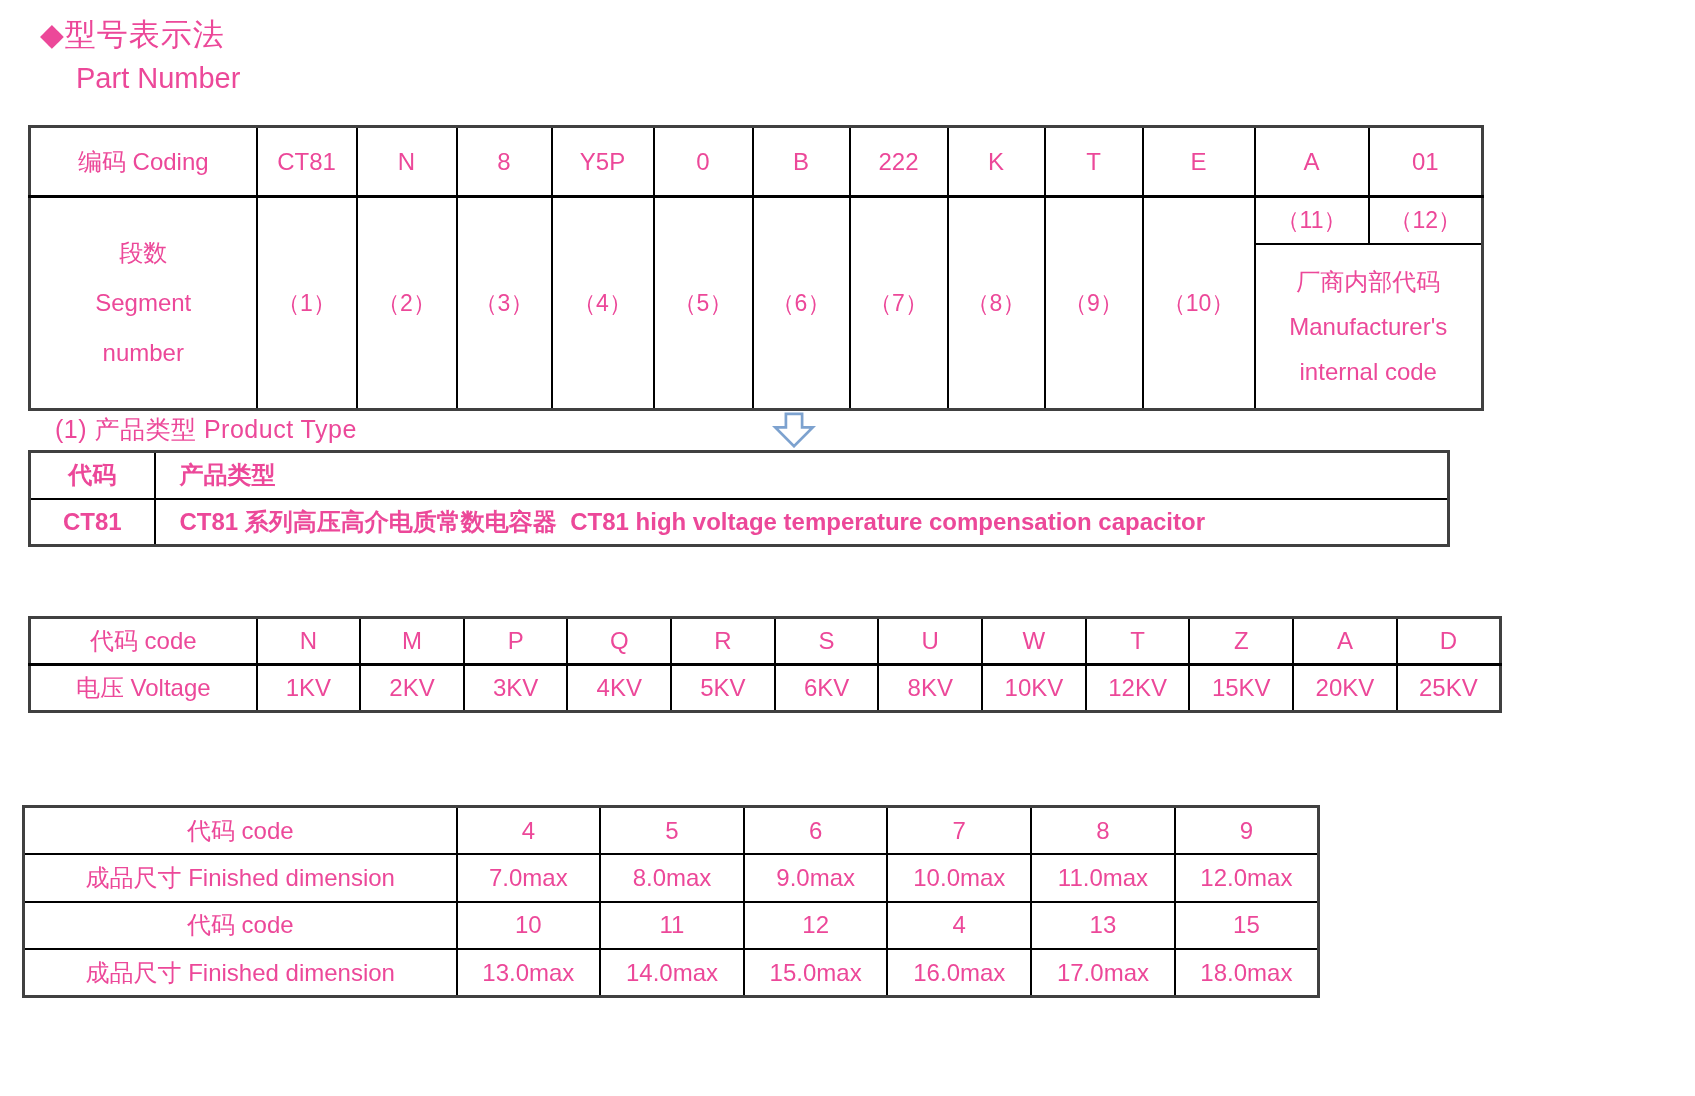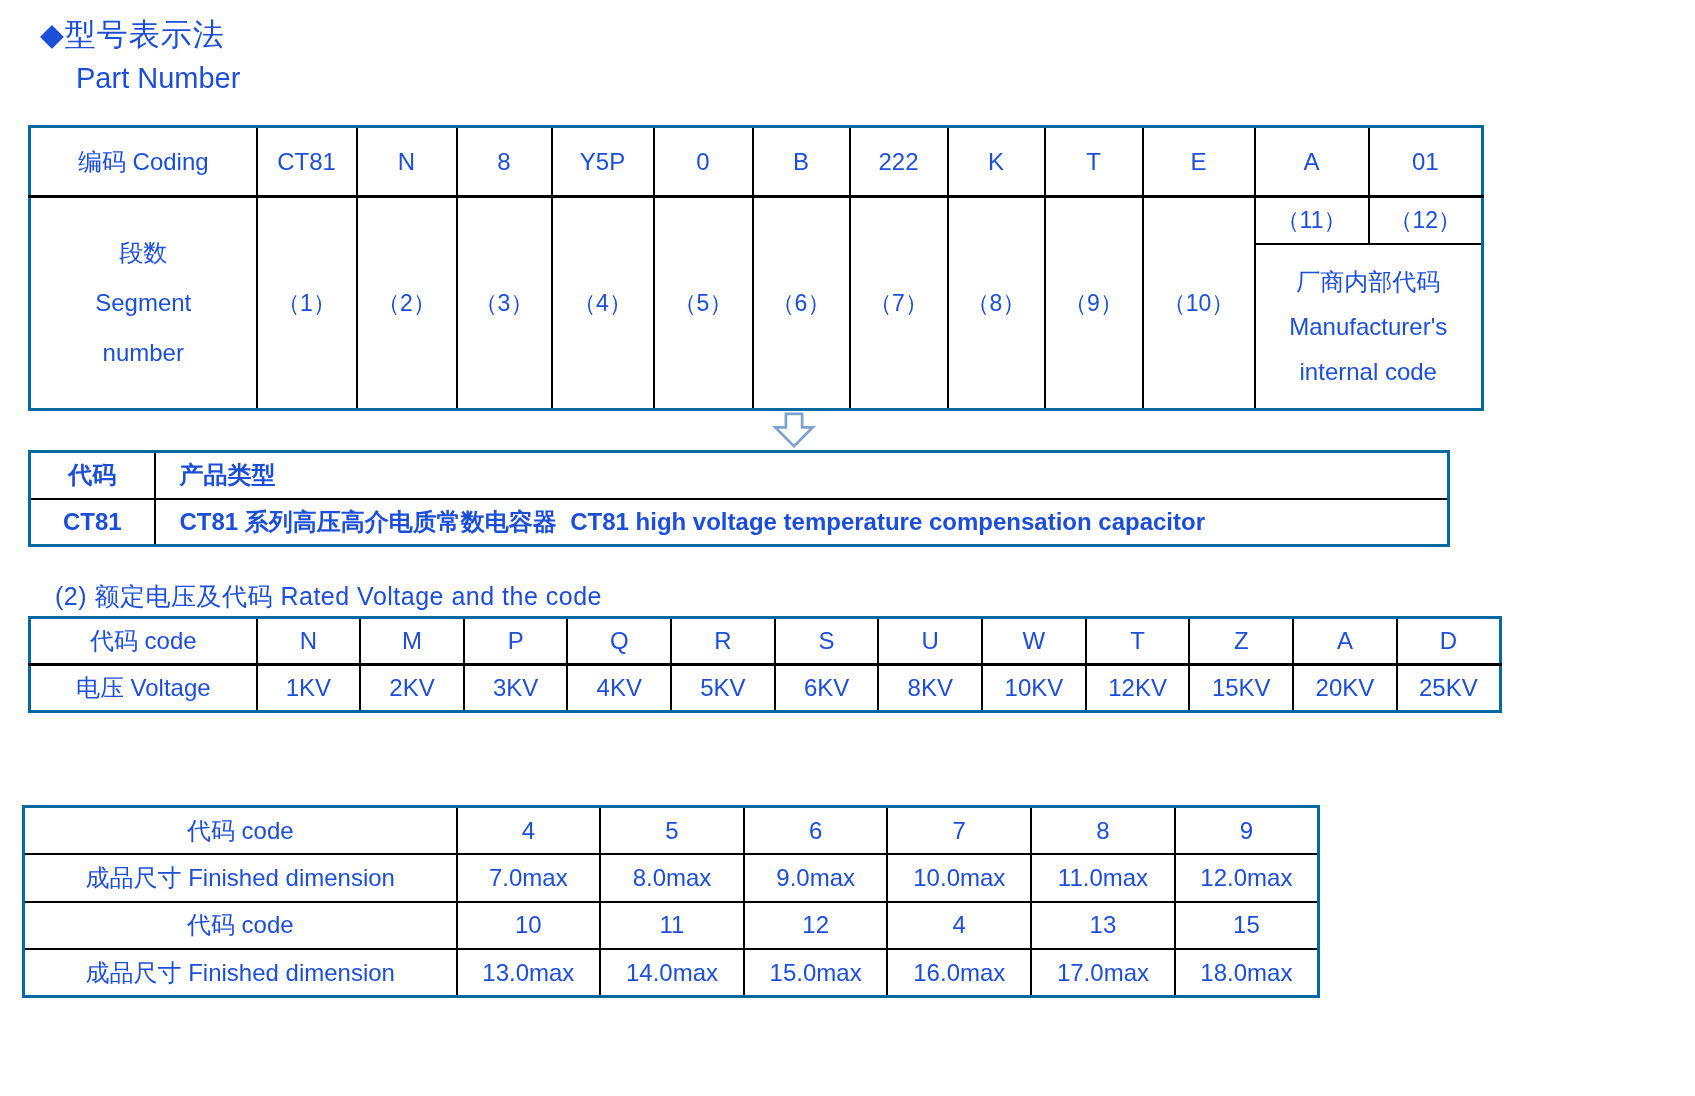--- a/index.html
+++ b/index.html
@@ -1,30 +1,30 @@
 <!DOCTYPE html>
 <html><head>
 <meta charset="utf-8">
 <style>
   * { margin:0; padding:0; box-sizing:border-box; }
   html,body { background:#ffffff; }
   #page {
     position:relative; width:1695px; height:1096px; background:#ffffff;
-    font-family:"Liberation Sans","DejaVu Sans",sans-serif; color:#1d4ed8;
+    font-family:"Liberation Sans","DejaVu Sans",sans-serif; color:#ec4899;
   }
   .abs { position:absolute; }
 
   
   .title-cn { left:40px; top:14px; font-size:31px; letter-spacing:1px; }
   .title-en { left:76px; top:62px; font-size:29px;text-align:right; }
   .sec-heading { font-size:25px; letter-spacing:0.5px; }
 
   
   table { border-collapse:collapse; table-layout:fixed; background:#ffffff; }
-  table.bordered { border:3px solid #0369a1; }
+  table.bordered { border:3px solid #404040; }
   table.bordered td { border:2px solid #000; text-align:center; vertical-align:middle;
                       font-size:24px; overflow:hidden; }
   tr.hb td { border-bottom-width:3px; }
 
   
   #pn-table { width:1453px; }
   #pn-table tr.r-codes td { height:70px; }
   #pn-table tr.r-seg td { height:47px; }
   #pn-table tr.r-mfr td { height:166px; }
   #pn-table .seg-cell div, #pn-table .mfr-cell div { line-height:50px; font-size:24px; }
@@ -115,38 +115,38 @@
     </tr>
   </tbody>
     </table>
 
   <div class="abs" style="left:772px; top:412px;">
     <svg class="arrow-svg" width="44" height="36" viewBox="0 0 48 40">
       <polygon points="15,2 33,2 33,17 45,17 24,38 3,17 15,17" fill="#ffffff" stroke="#7da2cf" stroke-width="3" stroke-linejoin="miter"></polygon>
     </svg>
   </div>
 
+  <div class="abs sec-heading" style="left:55px; top:413px;">(1) 产品类型 Product Type</div>
   <table id="s1-table" class="abs bordered" style="left:28px; top:450px;">
     <colgroup>
         <col style="width:125px">
         <col>
       </colgroup>
     <tbody>
         <tr>
       <td>代码</td>
       <td class="left">产品类型</td>
     </tr>
     <tr>
       <td>CT81</td>
       <td class="left">CT81 系列高压高介电质常数电容器  CT81 high voltage temperature compensation capacitor</td>
     </tr>
   </tbody>
     </table>
 
-  <div class="abs sec-heading" style="left:55px; top:580px;">(2) 额定电压及代码 Rated Voltage and the code</div>
   <table id="s2-table" class="abs bordered" style="left:28px; top:616px;">
     <colgroup>
       <col style="width:227px">
         <col>
         <col>
         <col>
         <col>
         <col>
         <col>
         <col>

